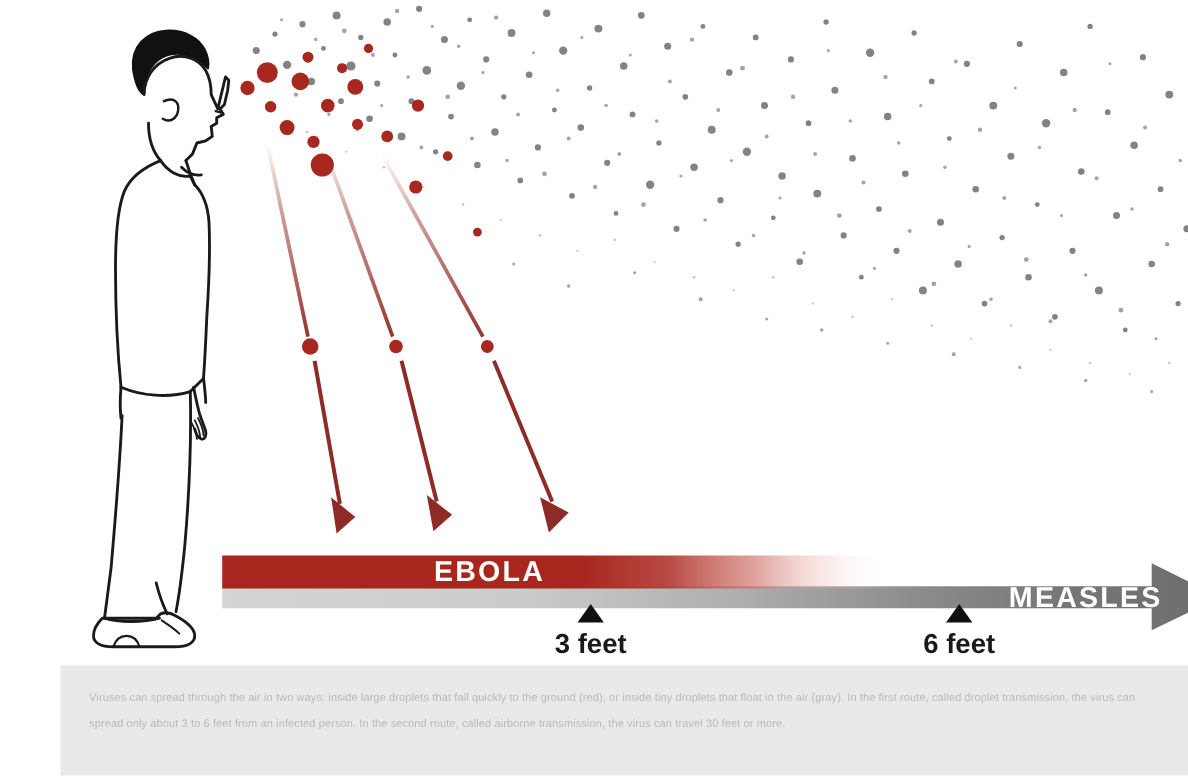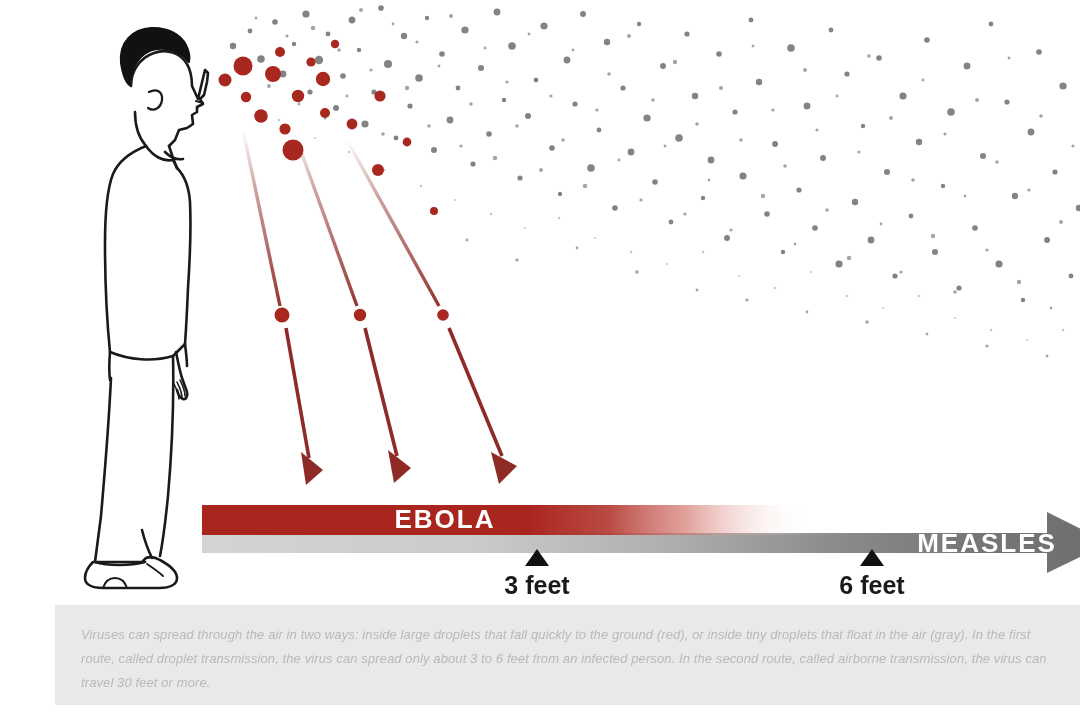--- a/index.html
+++ b/index.html
@@ -31,25 +31,24 @@
     top: 605px;
     width: 1064px;
     height: 100px;
     background: #e9e9e9;
   }
   .caption-text {
     position: absolute;
     left: 26px;
     top: 18px;
     width: 985px;
-    font-size: 13px;
+    font-size: 10px;
     line-height: 24px;
     color: #b9b9b9;
     letter-spacing: 0.1px;
-    font-style: italic;
   }
   svg { display: block; }
   .bar-label {
     font-family: "Liberation Sans", sans-serif;
     font-weight: bold;
     fill: #ffffff;
     font-size: 26px;
     letter-spacing: 2px;
   }
   .tick-label {

